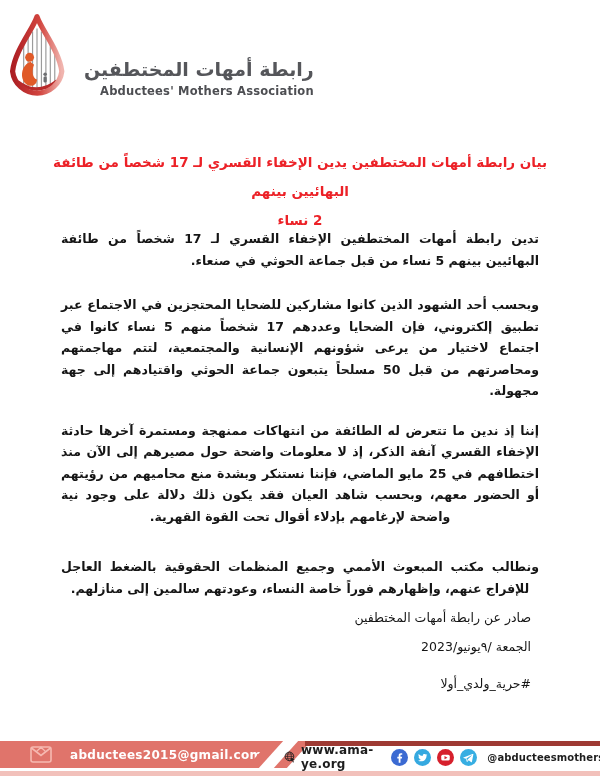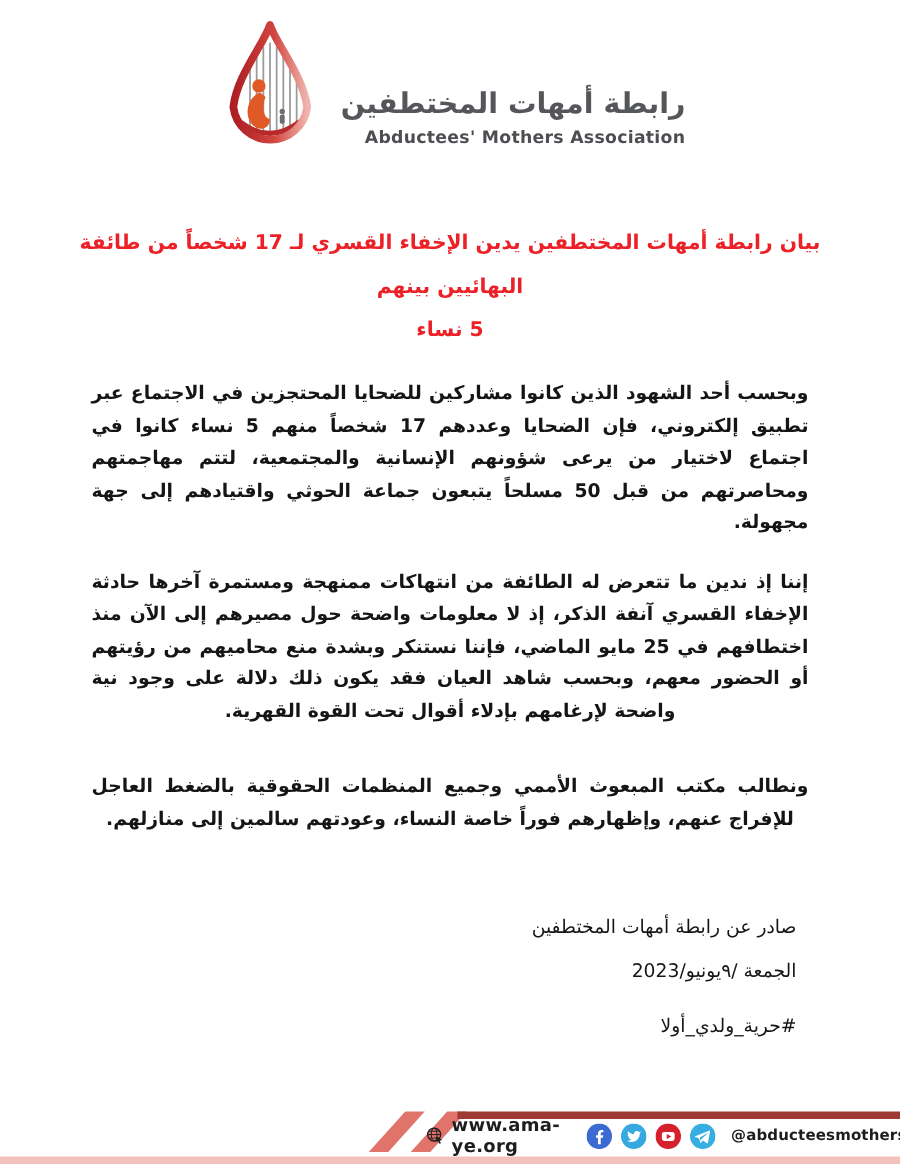--- a/index.html
+++ b/index.html
@@ -1,21 +1,21 @@
 <!DOCTYPE html>
 <html lang="ar"><head>
 <meta charset="utf-8">
 <style>
   html,body{margin:0;padding:0;background:#e9e9e9;}
   .page{
     position:relative;width:600px;height:776px;margin:0 auto;background:#ffffff;
     font-family:"DejaVu Sans", sans-serif;overflow:hidden;
   }
   
-  .logo-row{position:absolute;top:12px;left:0;width:100%;display:flex;justify-content:center;align-items:center;gap:10px;}
+  .logo-row{position:absolute;top:12px;left:0;width:100%;display:flex;align-items:center;gap:10px;}
   .logo-text{display:flex;flex-direction:column;align-items:flex-end;margin-top:34px;}
   .logo-ar{font-size:19px;font-weight:bold;color:#55565a;direction:rtl;letter-spacing:.5px;}
   .logo-en{font-size:11.5px;font-weight:bold;color:#4d4e52;margin-top:4px;letter-spacing:.2px;}
   
   .title{
     position:absolute;top:148px;left:30px;width:540px;margin:0;
     color:#ec2127;font-size:13.5px;font-weight:bold;text-align:center;direction:rtl;line-height:29px;
   }
   
   .body{position:absolute;top:228px;left:61px;width:478px;}
@@ -90,33 +90,42 @@
         <rect x="58.8" y="87" width="4.4" height="8" rx="1.5" fill="#6d6e71"></rect>
       </g>
       <path d="M50 6 C44 24 20 52 17 80 A33.5 33.5 0 0 0 83.5 80 C80 52 56 24 50 6 Z" fill="none" stroke="url(#dropGrad)" stroke-width="7" stroke-linejoin="round"></path>
     </svg>
     <div class="logo-text">
       <div class="logo-ar">رابطة أمهات المختطفين</div>
       <div class="logo-en">Abductees' Mothers Association</div>
     </div>
   </div>
 
-  <h1 class="title"><span>بيان رابطة أمهات المختطفين يدين الإخفاء القسري لـ 17 شخصاً من طائفة البهائيين بينهم</span><br><span>5 نساء</span></h1>
+  <h1 class="title"><span>بيان رابطة أمهات المختطفين يدين الإخفاء القسري لـ 17 شخصاً من طائفة البهائيين بينهم</span><br><span>2 نساء</span></h1>
 
   <main class="body">
+    <p class="para p1 last-right">تدين رابطة أمهات المختطفين الإخفاء القسري لـ 17 شخصاً من طائفة البهائيين بينهم 5 نساء من قبل جماعة الحوثي في صنعاء.</p>
     <p class="para p2 last-right">وبحسب أحد الشهود الذين كانوا مشاركين للضحايا المحتجزين في الاجتماع عبر تطبيق إلكتروني، فإن الضحايا وعددهم 17 شخصاً منهم 5 نساء كانوا في اجتماع لاختيار من يرعى شؤونهم الإنسانية والمجتمعية، لتتم مهاجمتهم ومحاصرتهم من قبل 50 مسلحاً يتبعون جماعة الحوثي واقتيادهم إلى جهة مجهولة.</p>
     <p class="para p3 last-center">إننا إذ ندين ما تتعرض له الطائفة من انتهاكات ممنهجة ومستمرة آخرها حادثة الإخفاء القسري آنفة الذكر، إذ لا معلومات واضحة حول مصيرهم إلى الآن منذ اختطافهم في 25 مايو الماضي، فإننا نستنكر وبشدة منع محاميهم من رؤيتهم أو الحضور معهم، وبحسب شاهد العيان فقد يكون ذلك دلالة على وجود نية واضحة لإرغامهم بإدلاء أقوال تحت القوة القهرية.</p>
     <p class="para p5 last-center">ونطالب مكتب المبعوث الأممي وجميع المنظمات الحقوقية بالضغط العاجل للإفراج عنهم، وإظهارهم فوراً خاصة النساء، وعودتهم سالمين إلى منازلهم.</p>
   </main>
 
   <div class="sig sig-issued">صادر عن رابطة أمهات المختطفين</div>
   <div class="sig sig-date">الجمعة /٩يونيو/2023</div>
   <div class="sig sig-hashtag">#حرية_ولدي_أولا</div>
 
   <footer class="footer">
+    <div class="f-left">
+      <svg width="22" height="17" viewBox="0 0 22 17">
+        <rect x="1" y="1" width="20" height="15" rx="2" fill="none" stroke="#f6b9b1" stroke-width="1.6"></rect>
+        <path d="M1.5 2 L11 9.5 L20.5 2" fill="none" stroke="#f6b9b1" stroke-width="1.6"></path>
+        <path d="M11 1.2 L6.5 5.5 L11 1.2 L15.5 5.5" fill="none" stroke="#f6b9b1" stroke-width="1.2"></path>
+      </svg>
+      <span class="f-email">abductees2015@gmail.com</span>
+    </div>
     <div class="stripe s1"></div>
     <div class="stripe s2"></div>
     <div class="f-topbar"></div>
     <div class="f-right">
       <svg width="18" height="18" viewBox="0 0 20 20">
         <circle cx="9" cy="9" r="7.2" fill="none" stroke="#1d1d1d" stroke-width="1.4"></circle>
         <ellipse cx="9" cy="9" rx="3.2" ry="7.2" fill="none" stroke="#1d1d1d" stroke-width="1.1"></ellipse>
         <line x1="1.8" y1="9" x2="16.2" y2="9" stroke="#1d1d1d" stroke-width="1.1"></line>
         <line x1="3" y1="5.2" x2="15" y2="5.2" stroke="#1d1d1d" stroke-width="1"></line>
         <line x1="3" y1="12.8" x2="15" y2="12.8" stroke="#1d1d1d" stroke-width="1"></line>

